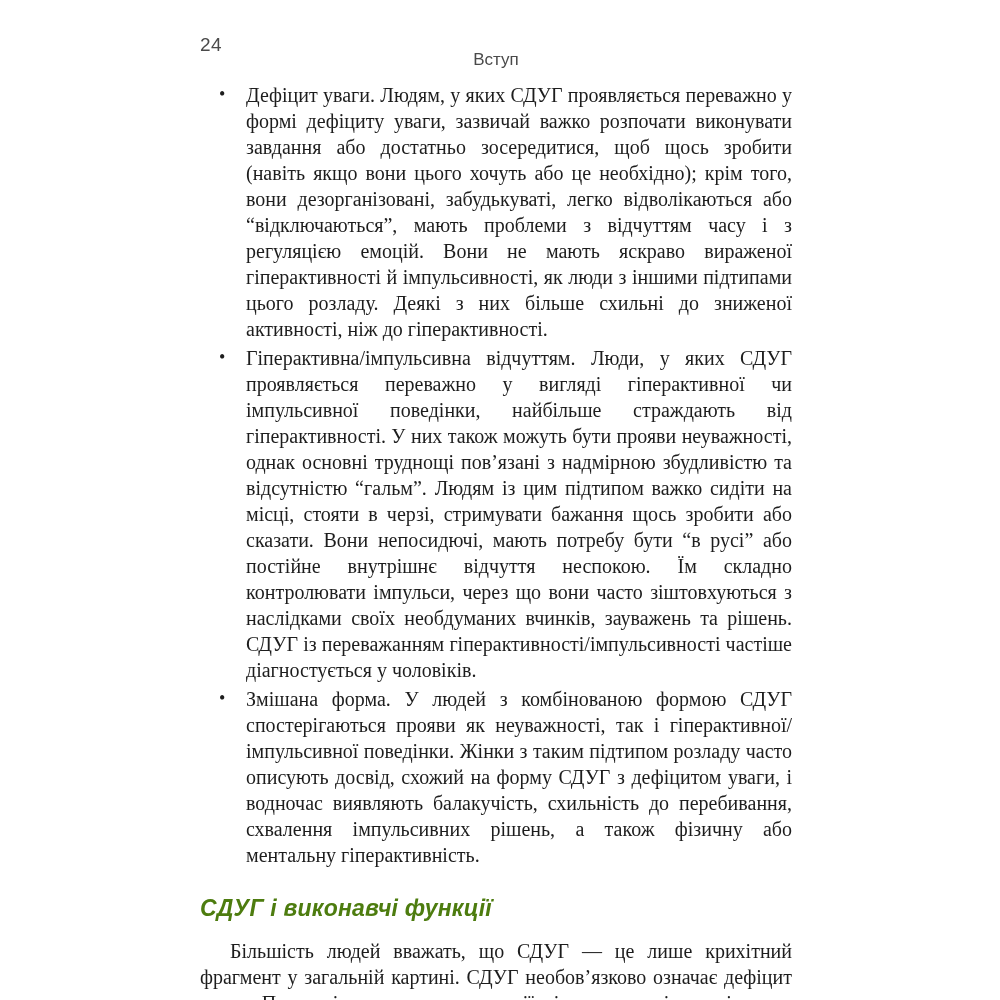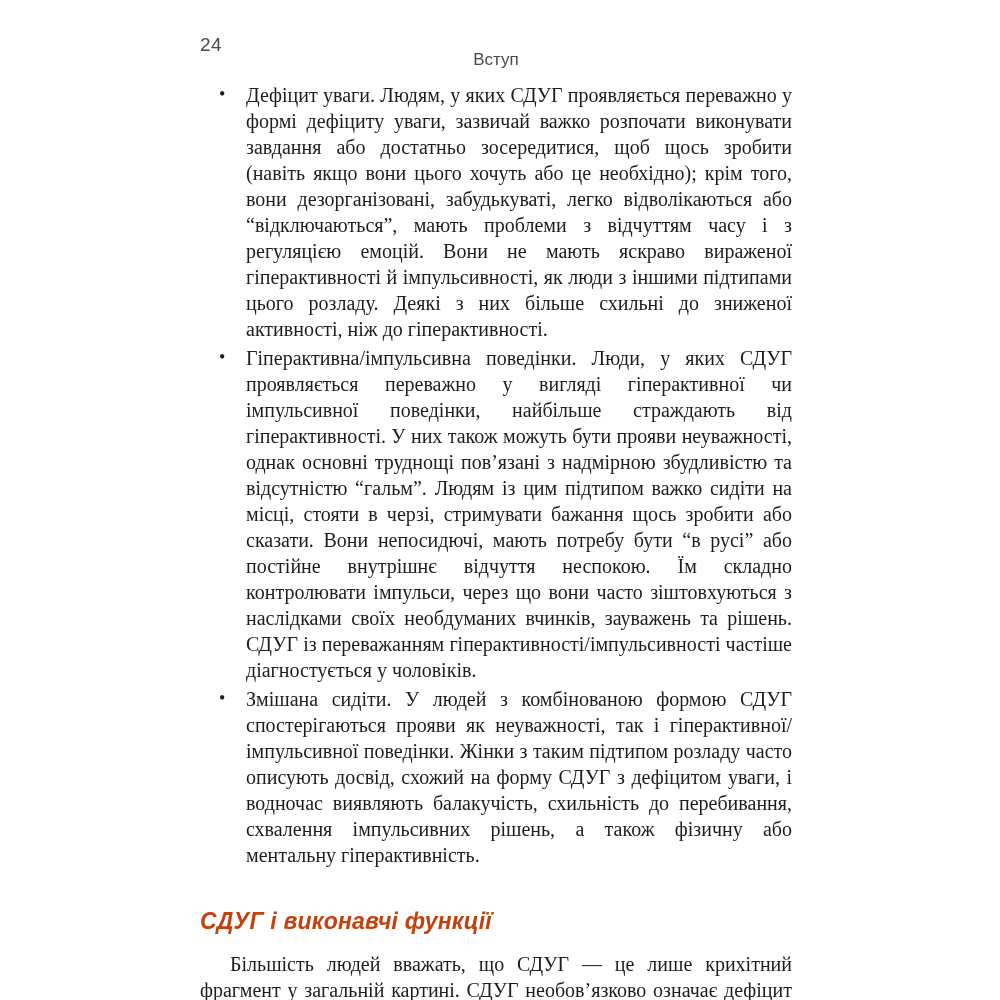--- a/index.html
+++ b/index.html
@@ -59,22 +59,22 @@
     top: -1px;
     font-size: 18px;
     color: #1d1d1d;
   }
   .lead { font-weight: normal; }
   .section-heading {
     font-family: "Liberation Sans", sans-serif;
     font-weight: bold;
     font-style: italic;
     font-size: 23px;
-    color: #c2410c;
-    margin-top: 40px;
+    color: #4d7c0f;
+    margin-top: 27px;
     margin-bottom: 16px;
     letter-spacing: 0.2px;
   }
   .body-paragraph {
     font-family: "Liberation Serif", serif;
     font-size: 20px;
     line-height: 26px;
     text-align: justify;
     text-indent: 30px;
   }
@@ -93,27 +93,27 @@
     <div class="bullet-list">
 
       <div class="list-item">
         <span class="bullet-marker">•</span>
         <span class="lead">Дефіцит уваги.</span>
         <span>Людям, у яких СДУГ проявляється переважно у формі дефіциту уваги, зазвичай важко розпочати виконувати завдання або достатньо зосередитися, щоб щось зробити (навіть якщо вони цього хочуть або це необхідно); крім того, вони дезорганізовані, забудькуваті, легко відволікаються або “відключаються”, мають проблеми з відчуттям часу і з регуляцією емоцій. Вони не мають яскраво вираженої гіперактивності й імпульсивності, як люди з іншими підтипами цього розладу. Деякі з них більше схильні до зниженої активності, ніж до гіперактивності.</span>
       </div>
 
       <div class="list-item">
         <span class="bullet-marker">•</span>
-        <span class="lead">Гіперактивна/імпульсивна поведінки.</span>
+        <span class="lead">Гіперактивна/імпульсивна відчуттям.</span>
         <span>Люди, у яких СДУГ проявляється переважно у вигляді гіперактивної чи імпульсивної поведінки, найбільше страждають від гіперактивності. У них також можуть бути прояви неуважності, однак основні труднощі пов’язані з надмірною збудливістю та відсутністю “гальм”. Людям із цим підтипом важко сидіти на місці, стояти в черзі, стримувати бажання щось зробити або сказати. Вони непосидючі, мають потребу бути “в русі” або постійне внутрішнє відчуття неспокою. Їм складно контролювати імпульси, через що вони часто зіштовхуються з наслідками своїх необдуманих вчинків, зауважень та рішень. СДУГ із переважанням гіперактивності/імпульсивності частіше діагностується у чоловіків.</span>
       </div>
 
       <div class="list-item">
         <span class="bullet-marker">•</span>
-        <span class="lead">Змішана сидіти.</span>
+        <span class="lead">Змішана форма.</span>
         <span>У людей з комбінованою формою СДУГ спостерігаються прояви як неуважності, так і гіперактивної/імпульсивної поведінки. Жінки з таким підтипом розладу часто описують досвід, схожий на форму СДУГ з дефіцитом уваги, і водночас виявляють балакучість, схильність до перебивання, схвалення імпульсивних рішень, а також фізичну або ментальну гіперактивність.</span>
       </div>
 
     </div>
 
     <h2 class="section-heading">СДУГ і виконавчі функції</h2>
 
     <p class="body-paragraph">Більшість людей вважать, що СДУГ — це лише крихітний фрагмент у загальній картині. СДУГ необов’язково означає дефіцит уваги. Передусім це розлад регуляції різних аспектів когнітивних навичок, емоцій і поведінки. Далеко не завжди він пов’язаний із гіперактивною поведінкою.</p>
 
   </div>

